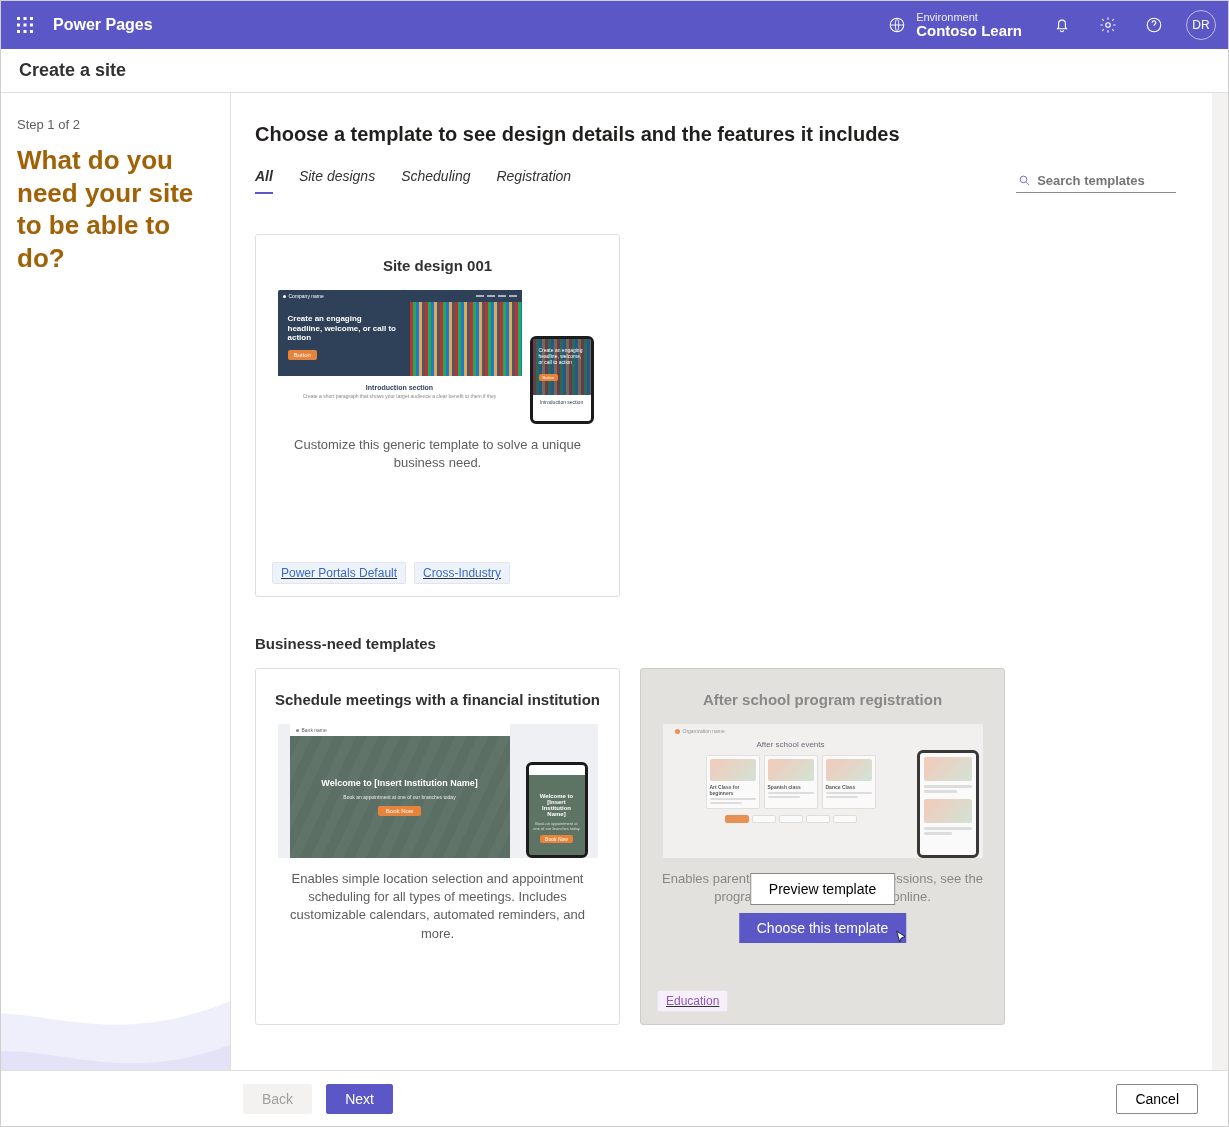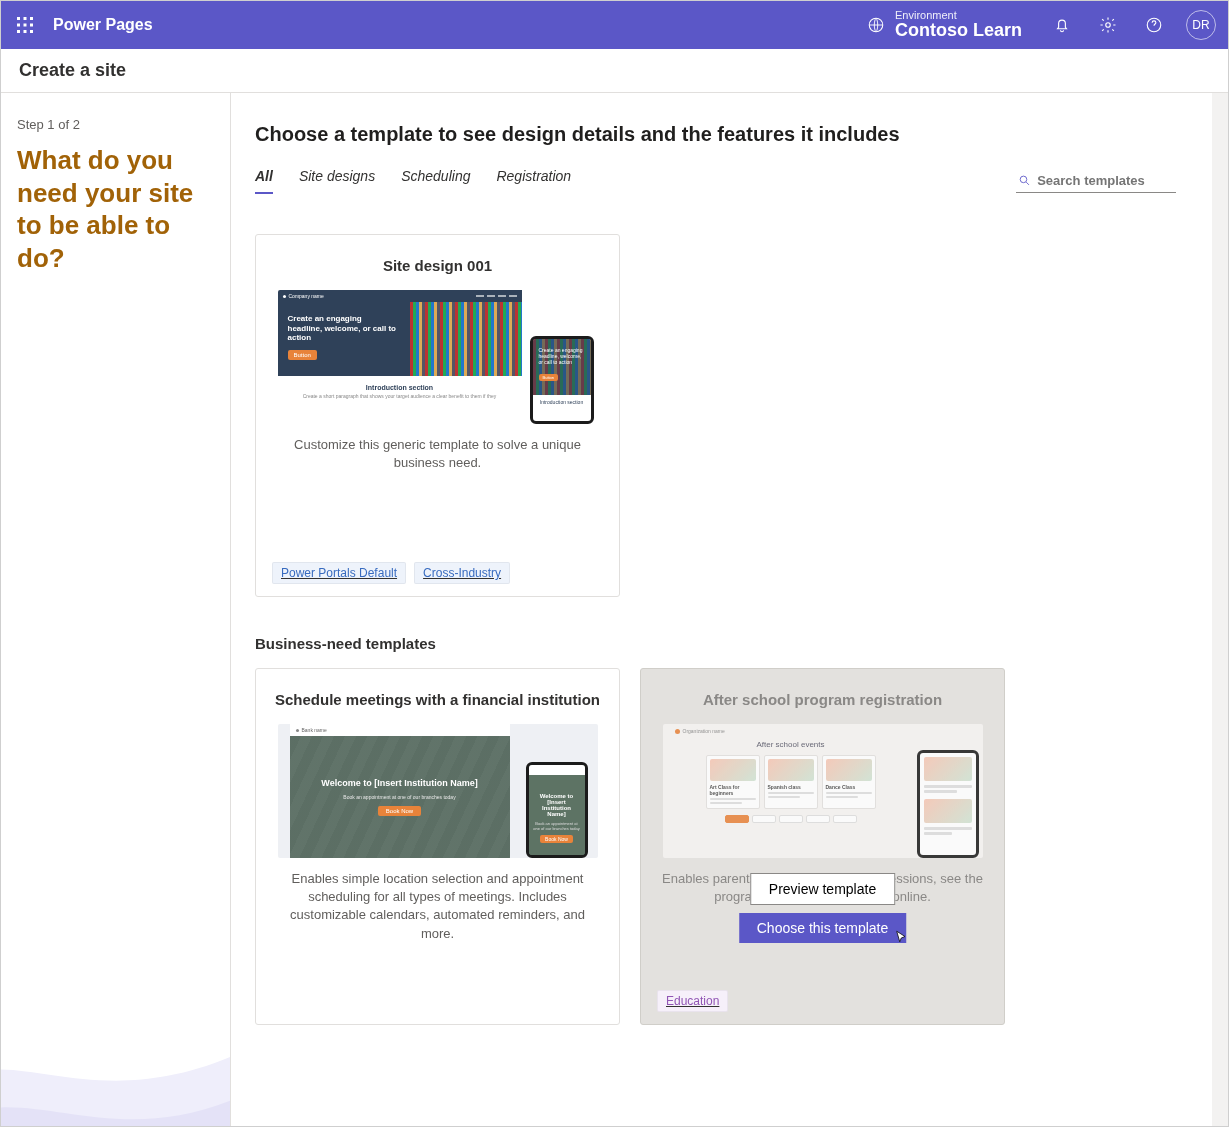--- a/index.html
+++ b/index.html
@@ -10,21 +10,21 @@
   
   .topbar { background: #5b57c7; height: 48px; display: flex; align-items: center; color: #fff; padding: 0 12px 0 6px; }
   .waffle { width: 36px; height: 36px; display: flex; align-items: center; justify-content: center; border-radius: 3px; cursor: pointer; }
   .waffle svg { width: 16px; height: 16px; }
   .brand { margin-left: 10px; font-size: 16px; font-weight: 600; }
   .topbar .spacer { flex: 1; }
   .env { display: flex; align-items: center; gap: 10px; margin-right: 20px; cursor: pointer; }
   .env svg { width: 18px; height: 18px; }
   .env .env-txt { display:flex; flex-direction: column; line-height: 1.1; }
   .env .env-label { font-size: 11px; opacity: .9; }
-  .env .env-name { font-size: 18px; font-weight: 600; text-align: center; }
+  .env .env-name { font-size: 15px; font-weight: 600; text-align: center; }
   .topicons { display:flex; align-items:center; gap: 6px; }
   .topicons .ticon { width:40px; height:40px; display:flex; align-items:center; justify-content:center; cursor:pointer; }
   .topicons svg { width:18px; height:18px; stroke:#fff; fill:none; stroke-width:1.5; }
   .avatar { width:30px; height:30px; border-radius:50%; border:1px solid rgba(255,255,255,.6); display:flex; align-items:center; justify-content:center; font-size:12px; margin-left:6px; cursor:pointer; }
 
   .subheader { height:44px; border-bottom:1px solid #e1dfdd; display:flex; align-items:center; padding:0 18px; font-size:18px; font-weight:600; color:#323130; }
 
   .body { flex:1; display:flex; overflow:hidden; }
 
   .left { width:230px; border-right:1px solid #e1dfdd; padding:24px 16px 16px 16px; position:relative; background:#fff; overflow:hidden; }
@@ -351,14 +351,19 @@
                   </svg>
             </button>
           </div>
         </div>
       </div>
      </div>
     </div>
     <div class="scrollgutter"></div>
   </div>
 
+  <div class="footer">
+    <button class="fbtn back" disabled="">Back</button>
+    <button class="fbtn next">Next</button>
+    <button class="fbtn cancel">Cancel</button>
+  </div>
 
 </div>
 
 </body></html>

